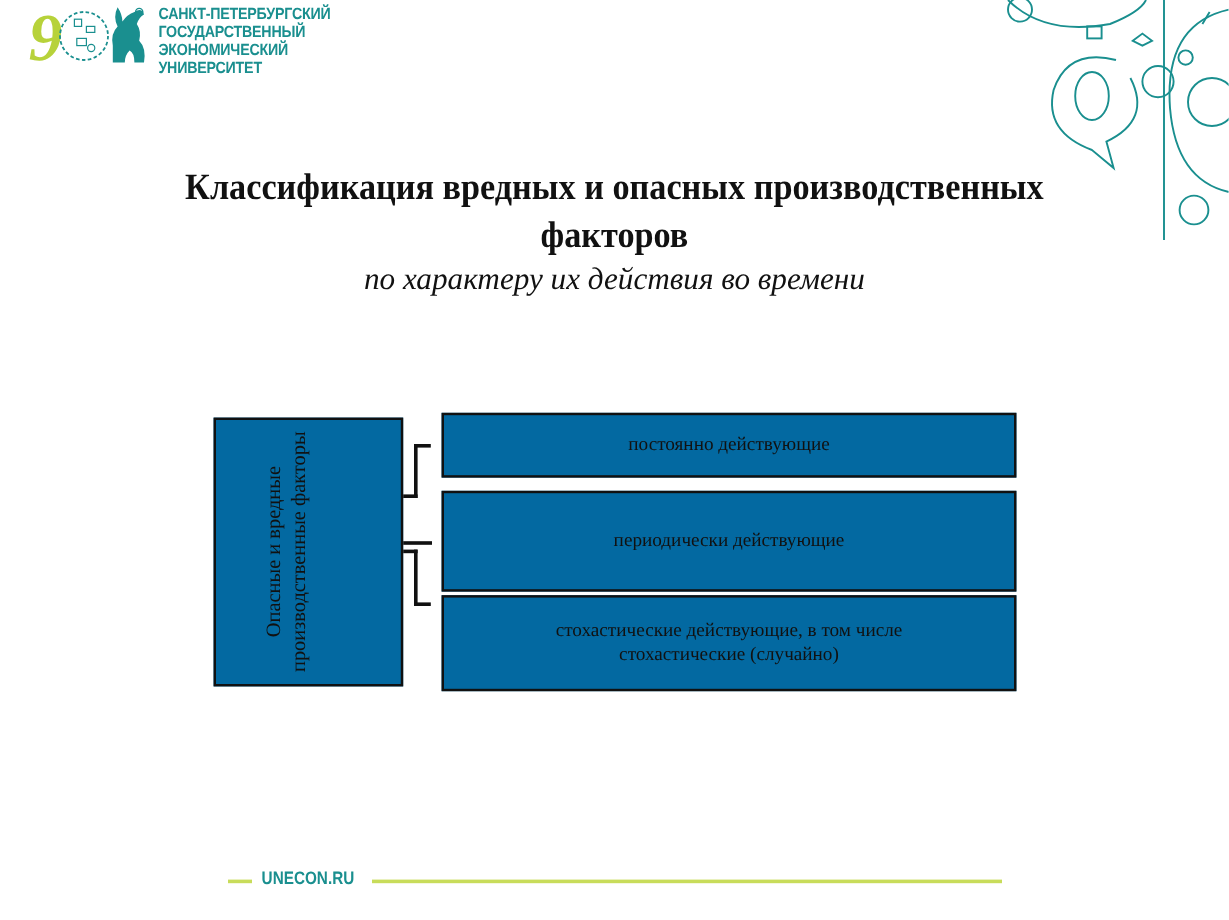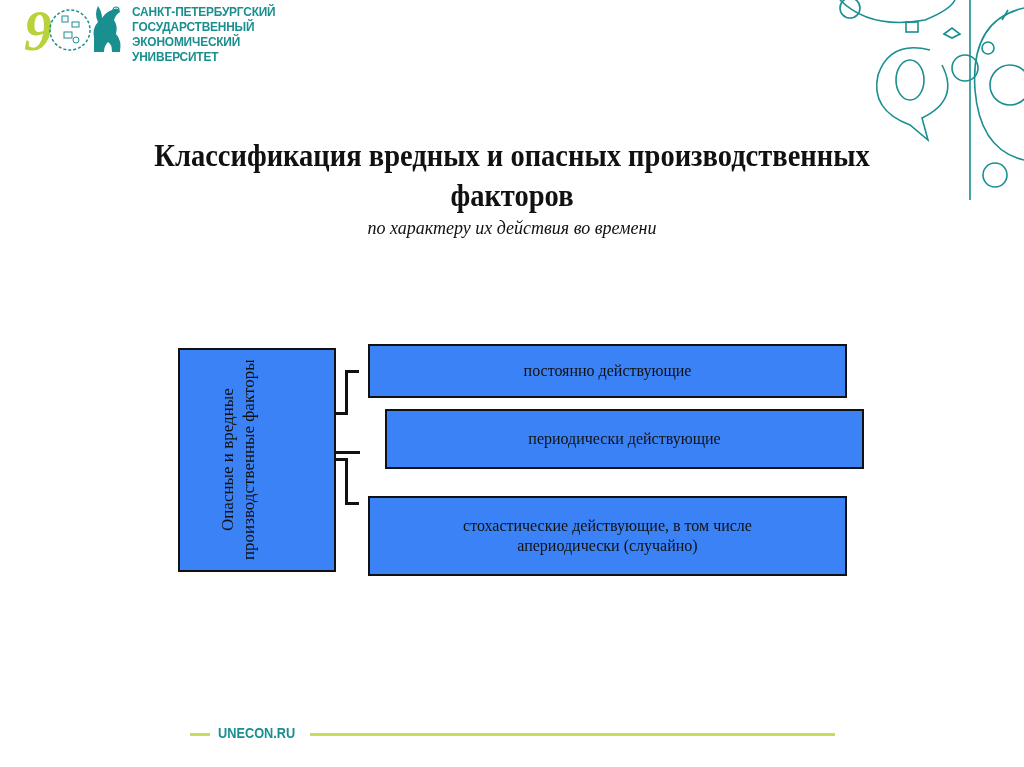--- a/index.html
+++ b/index.html
@@ -1,21 +1,21 @@
 <!DOCTYPE html>
 <html><head>
 <meta charset="utf-8">
 <style>
   html,body{margin:0;padding:0;background:#fff;}
   body{width:1024px;height:767px;position:relative;overflow:hidden;font-family:"Liberation Serif",serif;}
   .abs{position:absolute;}
   .logo-text{font-family:"Liberation Sans",sans-serif;font-weight:bold;color:#1a8f8f;font-size:13.5px;line-height:15px;letter-spacing:-0.2px;transform:scaleX(0.88);transform-origin:left top;}
   .title{left:0;width:1024px;text-align:center;font-weight:bold;font-size:31px;color:#111;transform:scaleX(0.92);}
-  .subtitle{left:0;width:1024px;text-align:center;font-style:italic;font-size:18px;color:#111;}
-  .box{border:2.5px solid #111;box-sizing:border-box;background:#3b82f6;display:flex;align-items:center;justify-content:center;text-align:center;font-size:16px;color:#111;line-height:20px;}
+  .subtitle{left:0;width:1024px;text-align:center;font-style:italic;font-size:26px;color:#111;}
+  .box{border:2.5px solid #111;box-sizing:border-box;background:#0369a1;display:flex;align-items:center;justify-content:center;text-align:center;font-size:16px;color:#111;line-height:20px;}
   .vert{writing-mode:vertical-rl;transform:rotate(180deg);font-size:17px;line-height:21px;}
   .line{background:#111;}
   .footer-line{background:#c8dc5a;height:3px;}
   .footer-text{font-family:"Liberation Sans",sans-serif;font-weight:bold;color:#1a8f8f;font-size:15px;transform:scaleX(0.85);transform-origin:left top;}
 </style>
 </head>
 <body>
 
 <div class="abs" style="left:22px;top:0;width:300px;height:60px;">
   <svg class="abs" style="left:0;top:2px;" width="70" height="56" viewBox="0 0 70 56">
@@ -69,25 +69,25 @@
 <div class="abs line" style="left:345px;top:370px;width:14px;height:3px;"></div>
 <div class="abs line" style="left:336px;top:412px;width:12px;height:3px;"></div>
 <div class="abs line" style="left:336px;top:451px;width:24px;height:3px;"></div>
 <div class="abs line" style="left:336px;top:458px;width:12px;height:3px;"></div>
 <div class="abs line" style="left:345px;top:458px;width:3px;height:47px;"></div>
 <div class="abs line" style="left:345px;top:502px;width:14px;height:3px;"></div>
 
 <div class="abs box" style="left:368px;top:344px;width:479px;height:54px;">
   <span>постоянно действующие</span>
 </div>
-<div class="abs box" style="left:368px;top:409px;width:479px;height:60px;margin-left:17px;">
+<div class="abs box" style="left:368px;top:409px;width:479px;height:84px;">
   <span>периодически действующие</span>
 </div>
 <div class="abs box" style="left:368px;top:496px;width:479px;height:80px;">
   <div>
     <div>стохастические действующие, в том числе</div>
-    <div>апериодически (случайно)</div>
+    <div>стохастические (случайно)</div>
   </div>
 </div>
 
 <div class="abs footer-line" style="left:190px;top:733px;width:20px;"></div>
 <div class="abs footer-text" style="left:218px;top:724px;">UNECON.RU</div>
 <div class="abs footer-line" style="left:310px;top:733px;width:525px;"></div>
 
 </body></html>

